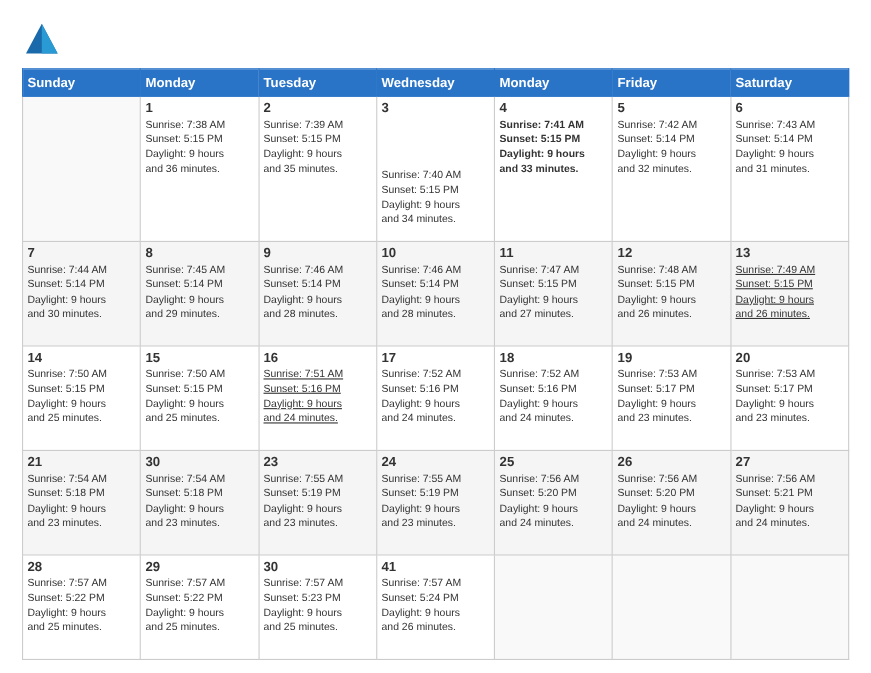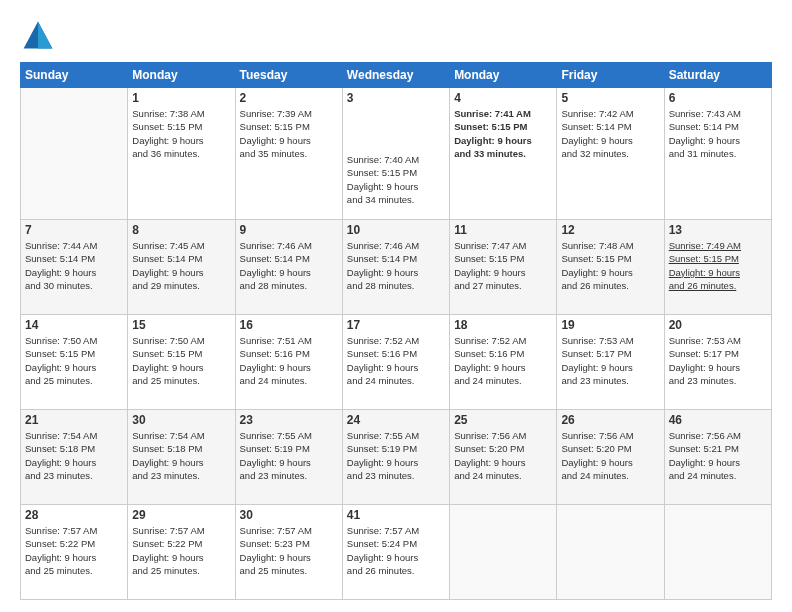--- a/index.html
+++ b/index.html
@@ -238,21 +238,21 @@
           </td>
           <td>
             <span class="day-num">15</span>
             <div class="day-info" style="white-space: pre-line;">Sunrise: 7:50 AM
 Sunset: 5:15 PM
 Daylight: 9 hours
 and 25 minutes.</div>
           </td>
           <td>
             <span class="day-num">16</span>
-            <div class="day-info" style="white-space: pre-line;">Sunrise: 7:51 AM
+            <div class="day-info" style="white-space: pre-line; text-decoration: underline;">Sunrise: 7:51 AM
 Sunset: 5:16 PM
 Daylight: 9 hours
 and 24 minutes.</div>
           </td>
           <td>
             <span class="day-num">17</span>
             <div class="day-info" style="white-space: pre-line;">Sunrise: 7:52 AM
 Sunset: 5:16 PM
 Daylight: 9 hours
 and 24 minutes.</div>
@@ -316,21 +316,21 @@
 and 24 minutes.</div>
           </td>
           <td>
             <span class="day-num">26</span>
             <div class="day-info" style="white-space: pre-line;">Sunrise: 7:56 AM
 Sunset: 5:20 PM
 Daylight: 9 hours
 and 24 minutes.</div>
           </td>
           <td>
-            <span class="day-num">46</span>
+            <span class="day-num">27</span>
             <div class="day-info" style="white-space: pre-line;">Sunrise: 7:56 AM
 Sunset: 5:21 PM
 Daylight: 9 hours
 and 24 minutes.</div>
           </td>
         </tr>
         <tr>
           <td>
             <span class="day-num">28</span>
             <div class="day-info" style="white-space: pre-line;">Sunrise: 7:57 AM

